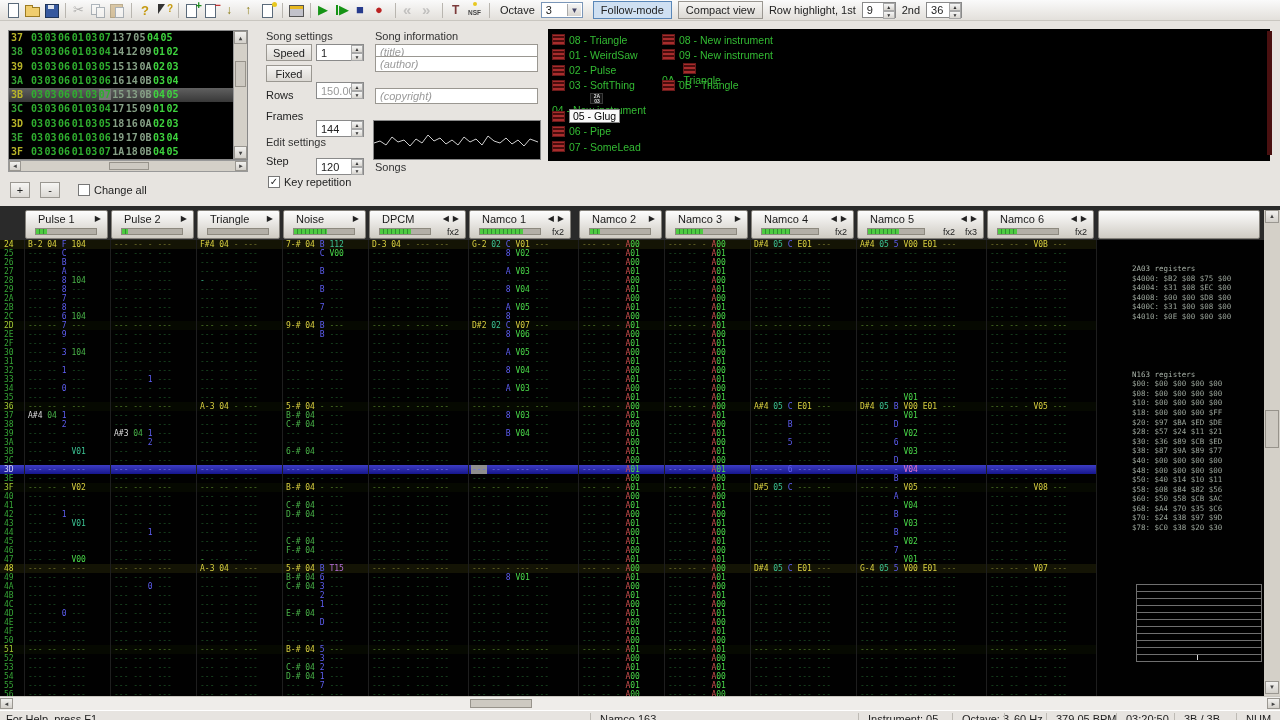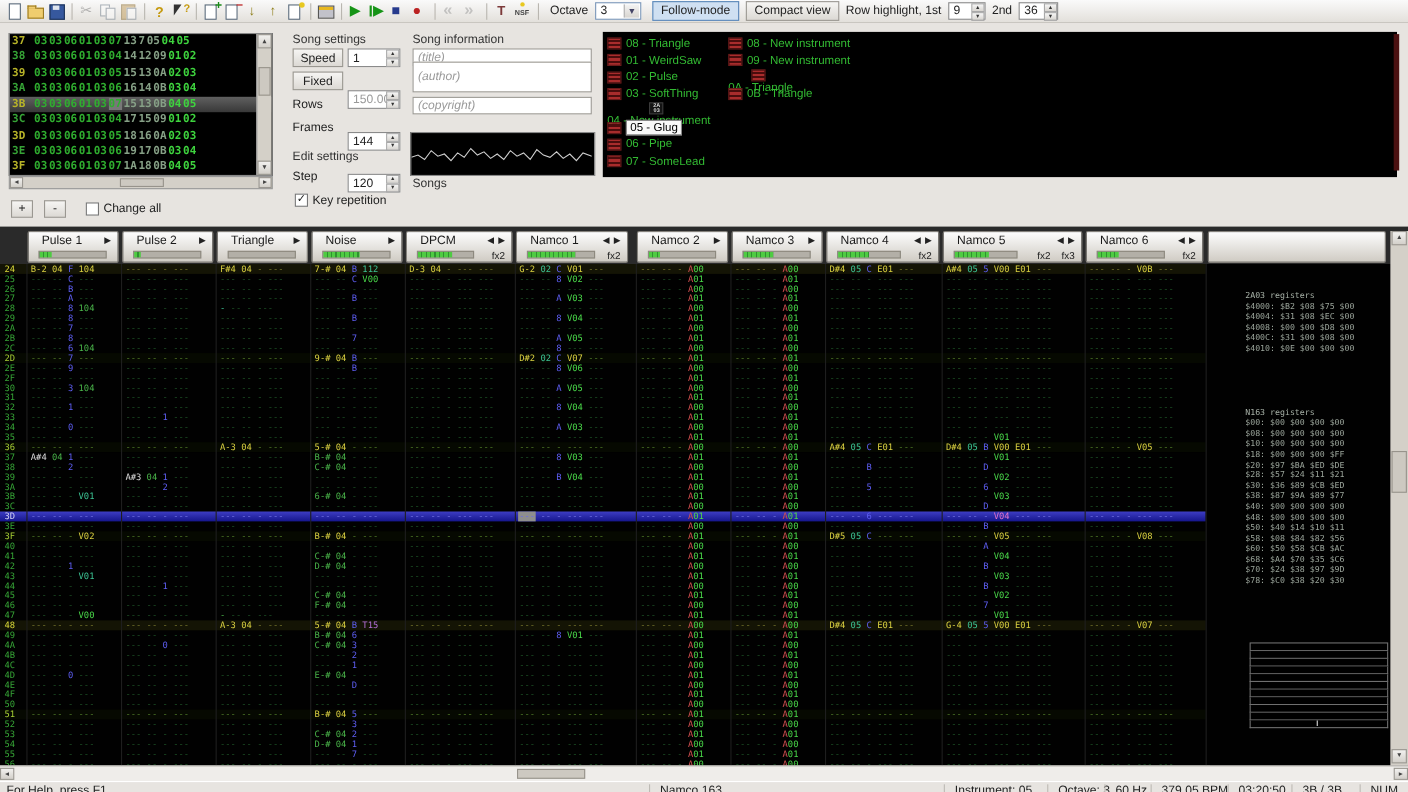--- a/index.html
+++ b/index.html
@@ -274,21 +274,21 @@
   </div>
   <div class="abs" style="left:268px;top:155px;display:flex;align-items:center">
     <span class="cb">✓</span>
     <span style="margin-left:4px">Key repetition</span>
   </div>
 
   <div class="abs gtitle" style="left:375px;top:9px">Song information</div>
   <div class="fld abs" style="left:375px;top:23px;width:163px;height:16px">
     <span>(title)</span>
     </div>
-  <div class="fld abs" style="left:375px;top:35px;width:163px;height:28px">
+  <div class="fld abs" style="left:375px;top:35px;width:163px;height:16px">
     <span>(author)</span>
     </div>
   <div class="fld abs" style="left:375px;top:67px;width:163px;height:16px">
     <span>(copyright)</span>
     </div>
 
   <div id="wavebox" class="abs" style="left:373px;top:99px;width:166px;height:38px">
     <svg width="164" height="36" viewBox="0 0 164 36">
       <polyline fill="none" stroke="#cfcfcf" stroke-width="1" points="0,22 6,20 12,24 18,16 24,21 30,19 36,25 42,18 48,22 54,14 60,20 66,17 72,23 78,19 84,24 90,16 96,21 102,18 108,24 114,15 120,20 126,22 132,17 138,23 144,19 150,25 156,18 164,21"></polyline>
     </svg>

